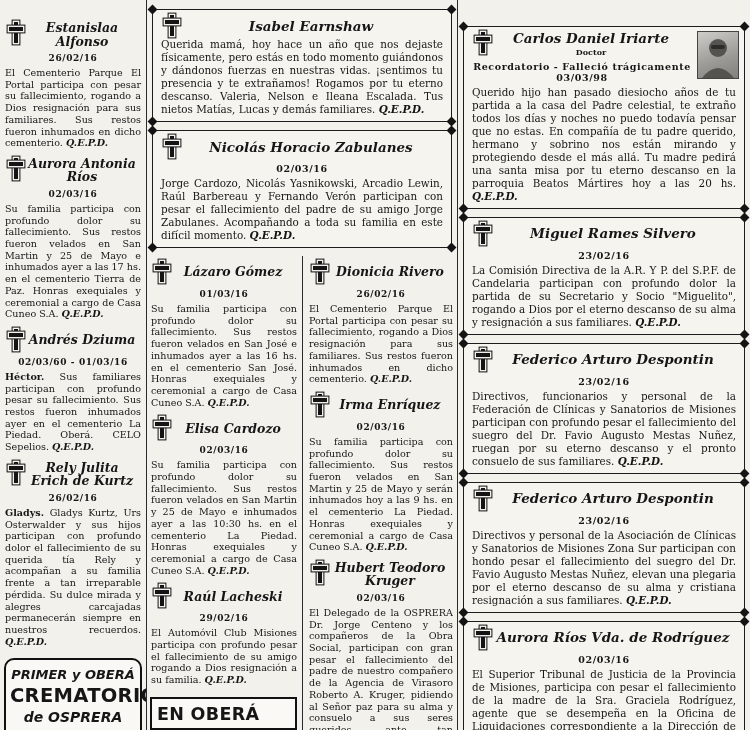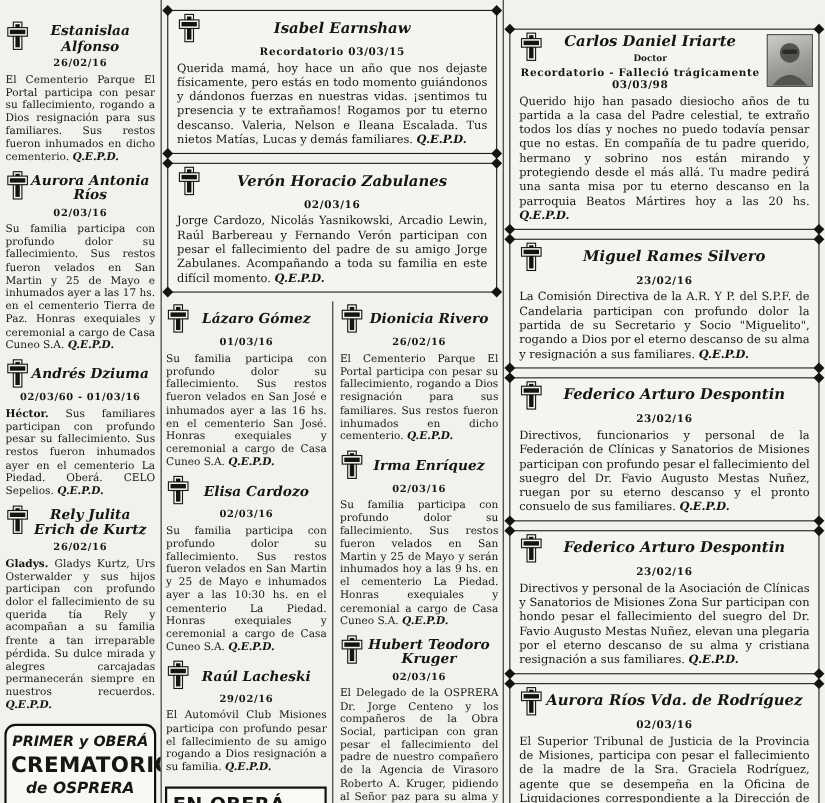--- a/index.html
+++ b/index.html
@@ -118,28 +118,27 @@
 
   </div>
 
   <div class="col col-mid">
 
     <div class="frame wide notice"><b class="cb"></b>
       <div class="nhead">
           <span class="cross"></span>
         <div class="nname">Isabel Earnshaw</div>
         </div>
-      <div class="ndate">Recordatorio 03/03/15</div>
       <div class="nbody"><span>Querida mamá, hoy hace un año que nos dejaste físicamente, pero estás en todo momento guiándonos y dándonos fuerzas en nuestras vidas. ¡sentimos tu presencia y te extrañamos! Rogamos por tu eterno descanso. Valeria, Nelson e Ileana Escalada. Tus nietos Matías, Lucas y demás familiares.</span> <span class="qepd">Q.E.P.D.</span></div>
     </div>
 
     <div class="frame wide notice"><b class="cb"></b>
       <div class="nhead">
           <span class="cross"></span>
-        <div class="nname">Verón Horacio Zabulanes</div>
+        <div class="nname">Nicolás Horacio Zabulanes</div>
         </div>
       <div class="ndate">02/03/16</div>
       <div class="nbody"><span>Jorge Cardozo, Nicolás Yasnikowski, Arcadio Lewin, Raúl Barbereau y Fernando Verón participan con pesar el fallecimiento del padre de su amigo Jorge Zabulanes. Acompañando a toda su familia en este difícil momento.</span> <span class="qepd">Q.E.P.D.</span></div>
     </div>
 
     <div class="subcols">
       <div class="subL">
 
         <div class="notice">
           <div class="nhead">

